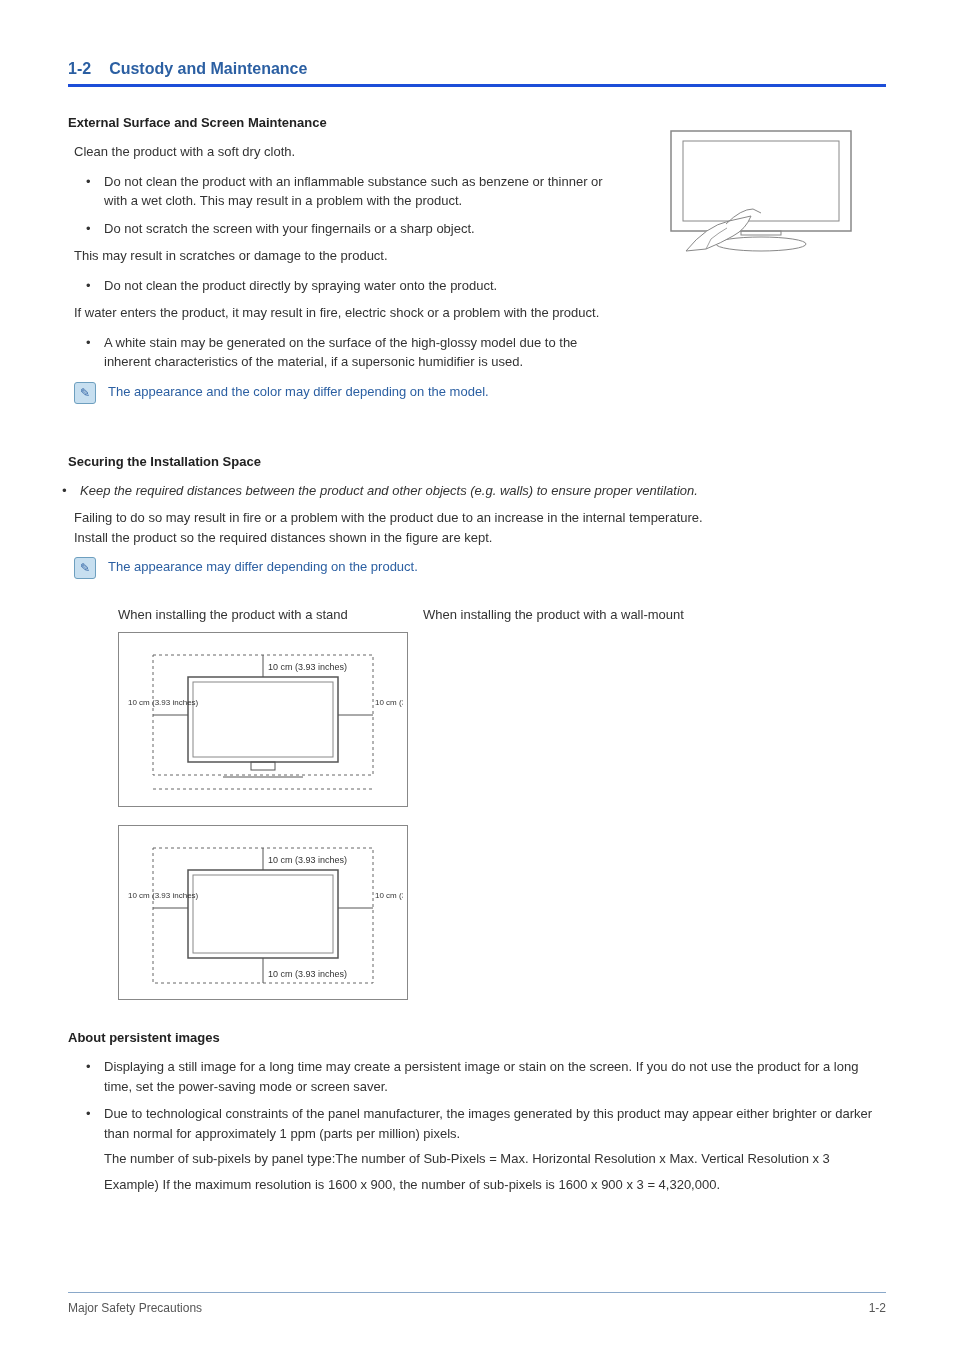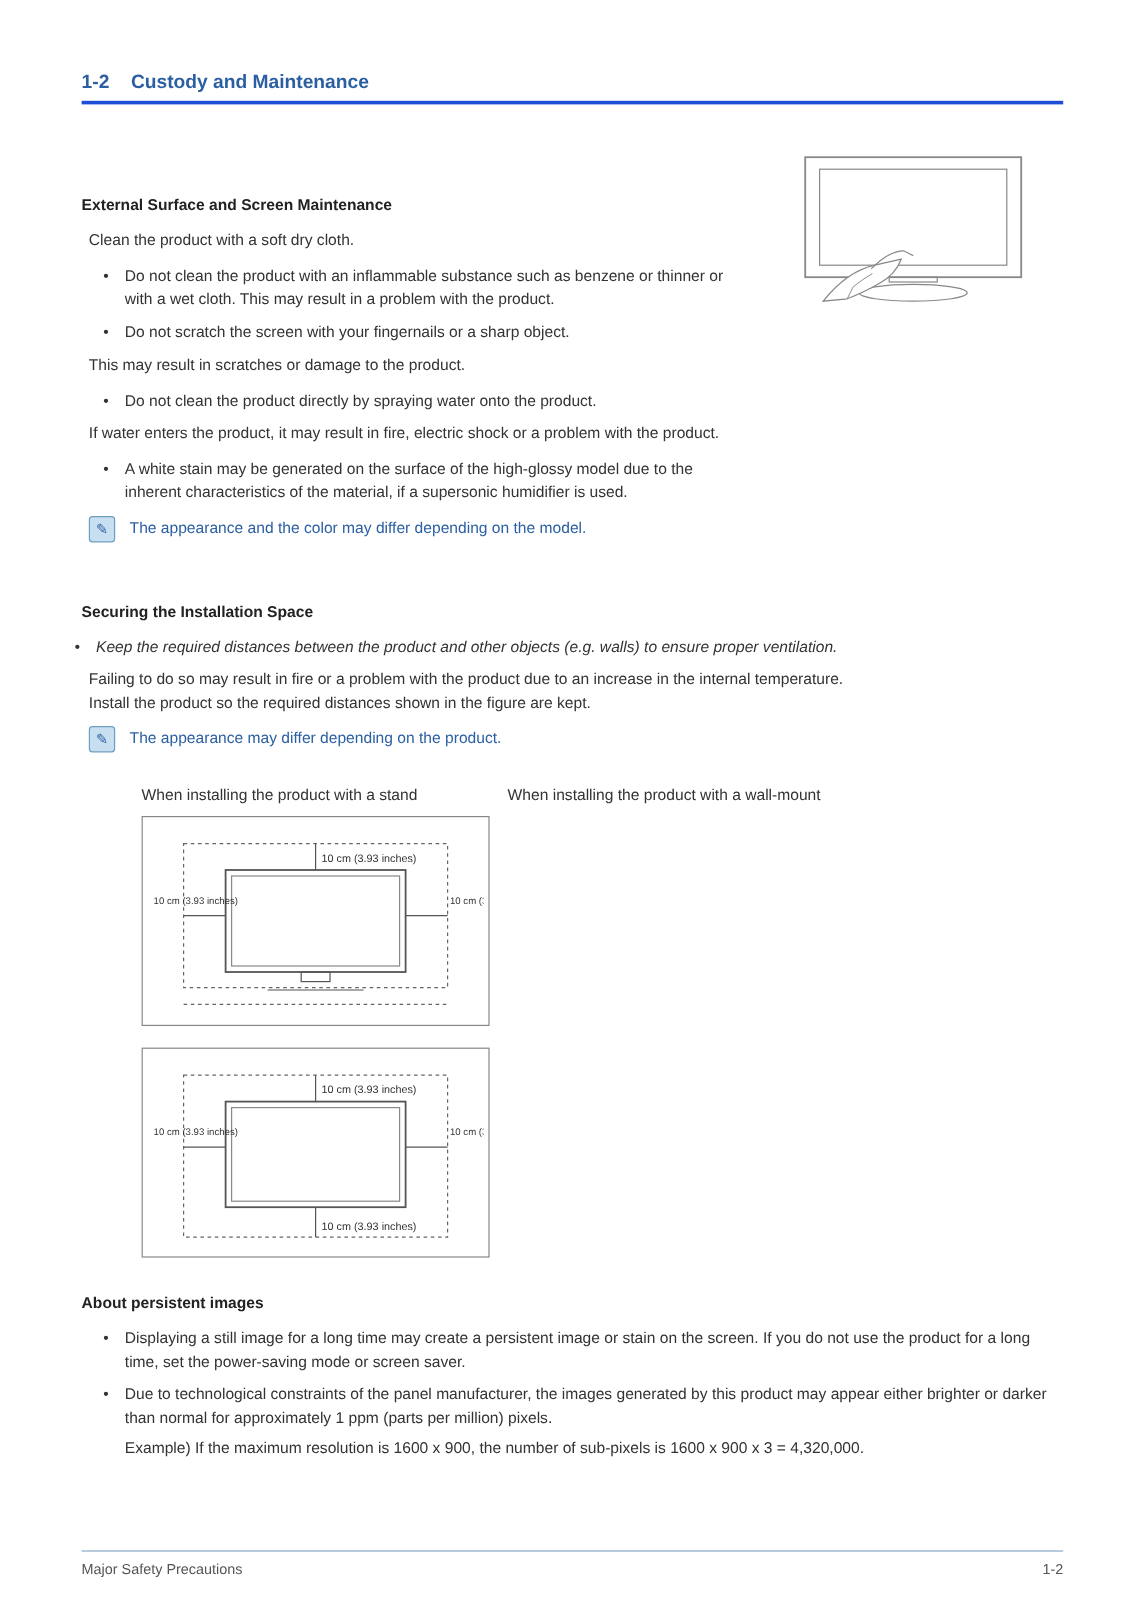--- a/index.html
+++ b/index.html
@@ -54,21 +54,21 @@
   ul.bullets > li::before {
     content: "•";
     position: absolute;
     left: 0;
     color: #333;
   }
   .two-col {
     display: flex;
     gap: 28px;
   }
-  .two-col .col-left { width: 540px; margin-top: 48px; }
+  .two-col .col-left { width: 540px; }
   .two-col .col-right { flex: 1; display:flex; justify-content:center; align-items:flex-start; padding-top:6px; }
   .note-row {
     display: flex;
     align-items: flex-start;
     gap: 12px;
     margin: 10px 0 18px 6px;
   }
   .note-icon {
     width: 20px;
     height: 20px;
@@ -223,20 +223,21 @@
       </div>
     </div>
   </div>
 
   <div style="margin-top:30px">
     <p class="subheading">About persistent images</p>
     <ul class="bullets">
       <li>Displaying a still image for a long time may create a persistent image or stain on the screen. If you do not use the product for a long time, set the power-saving mode or screen saver.</li>
       <li>
         <span>Due to technological constraints of the panel manufacturer, the images generated by this product may appear either brighter or darker than normal for approximately 1 ppm (parts per million) pixels.</span>
+        <div style="margin-top:6px">The number of sub-pixels by panel type:The number of Sub-Pixels = Max. Horizontal Resolution x Max. Vertical Resolution x 3</div>
         <div style="margin-top:6px">Example) If the maximum resolution is 1600 x 900, the number of sub-pixels is 1600 x 900 x 3 = 4,320,000.</div>
       </li>
     </ul>
   </div>
 
   <div class="footer">
     <span>Major Safety Precautions</span>
     <span>1-2</span>
   </div>
 </div>

